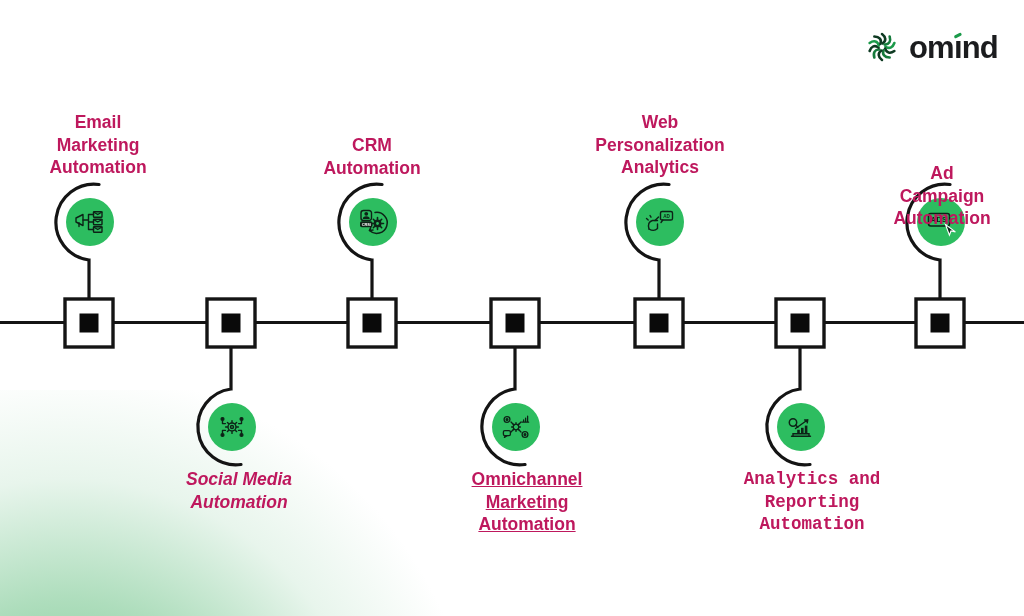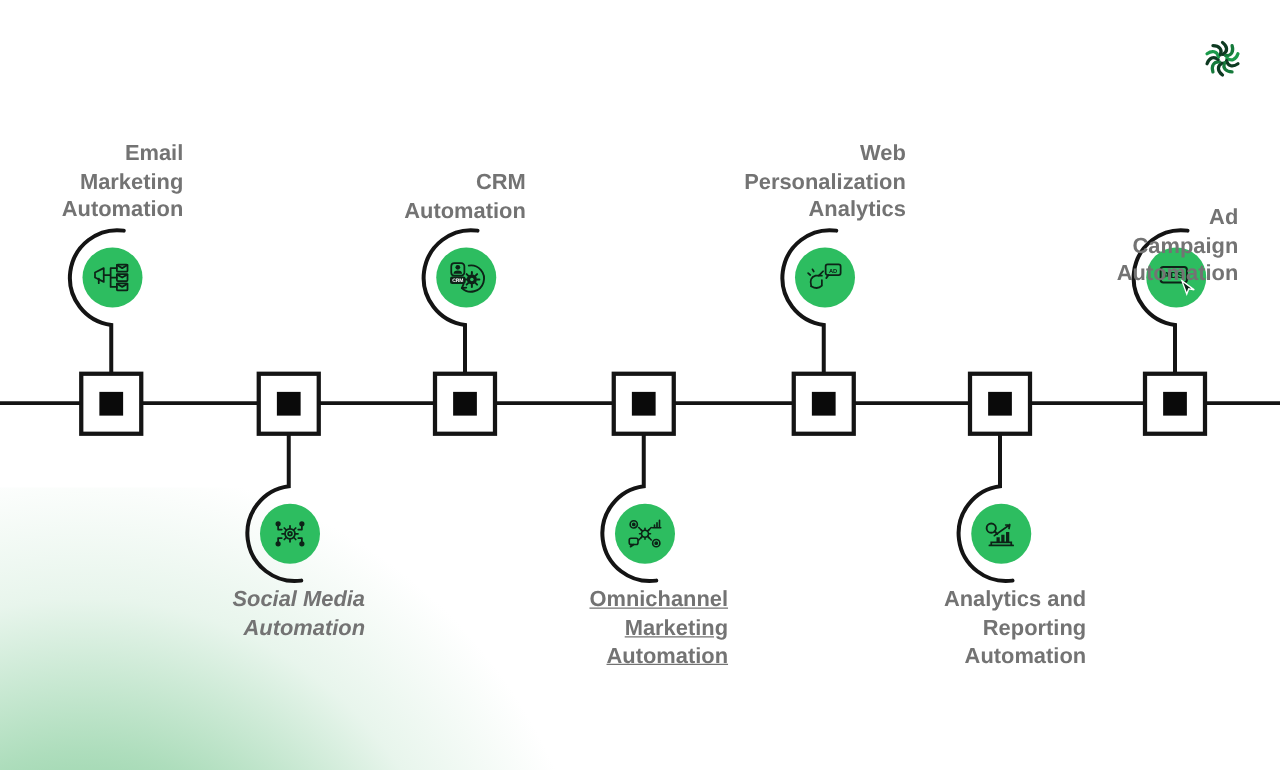--- a/index.html
+++ b/index.html
@@ -13,22 +13,22 @@
     background:radial-gradient(circle at 32% 70%,
       rgba(94,187,122,0.95) 0%,
       rgba(120,199,144,0.60) 30%,
       rgba(178,222,192,0.30) 50%,
       rgba(255,255,255,0) 68%);
     pointer-events:none;
   }
   .graphic{position:absolute;left:0;top:0;}
   .label{
     position:absolute;transform:translateX(-50%);
-    text-align:right;white-space:pre-line;
-    font-weight:700;font-size:17.5px;line-height:22.5px;color:#737373;
+    text-align:center;white-space:pre-line;
+    font-weight:700;font-size:17.5px;line-height:22.5px;color:#be185d;
   }
   .logo{
     position:absolute;top:27px;right:26px;
     display:flex;align-items:center;gap:7px;
   }
   .logo-word{
     font-weight:700;font-size:31px;color:#1b1c1e;letter-spacing:-0.8px;
     display:flex;align-items:baseline;line-height:1;
   }
   .i-col{position:relative;display:inline-block;}
@@ -184,32 +184,40 @@
 <div class="label" style="left:660px; top:111px;">Web
 Personalization
 Analytics</div>
 <div class="label" style="left:942px; top:134px;margin-top:28px;">Ad Campaign
 Automation</div>
 <div class="label" style="left:239px; top:468px;font-style:italic;">Social Media
 Automation</div>
 <div class="label" style="left:527px; top:468px;text-decoration:underline;">Omnichannel
 Marketing
 Automation</div>
-<div class="label" style="left:812px; top:468px;">Analytics and
+<div class="label" style="left:812px; top:468px;font-family:Liberation Mono, monospace;">Analytics and
 Reporting
 Automation</div>
 
 <div class="logo">
   <svg width="40" height="40" viewBox="-20 -20 40 40">
     <g fill="none" stroke-width="2.6" stroke-linecap="round">
       <path d="M0,-13 C4,-10 4.5,-6 0.5,-3.5" stroke="#0e3a22" transform="rotate(0)"></path>
       <path d="M0,-13 C4,-10 4.5,-6 0.5,-3.5" stroke="#157a3b" transform="rotate(36)"></path>
       <path d="M0,-13 C4,-10 4.5,-6 0.5,-3.5" stroke="#1b9a4a" transform="rotate(72)"></path>
       <path d="M0,-13 C4,-10 4.5,-6 0.5,-3.5" stroke="#0e3a22" transform="rotate(108)"></path>
       <path d="M0,-13 C4,-10 4.5,-6 0.5,-3.5" stroke="#157a3b" transform="rotate(144)"></path>
       <path d="M0,-13 C4,-10 4.5,-6 0.5,-3.5" stroke="#0e3a22" transform="rotate(180)"></path>
       <path d="M0,-13 C4,-10 4.5,-6 0.5,-3.5" stroke="#157a3b" transform="rotate(216)"></path>
       <path d="M0,-13 C4,-10 4.5,-6 0.5,-3.5" stroke="#0e3a22" transform="rotate(252)"></path>
       <path d="M0,-13 C4,-10 4.5,-6 0.5,-3.5" stroke="#1b9a4a" transform="rotate(288)"></path>
       <path d="M0,-13 C4,-10 4.5,-6 0.5,-3.5" stroke="#0e3a22" transform="rotate(324)"></path>
     </g>
   </svg>
+  <div class="logo-word">
+    <span>om</span>
+    <span class="i-col">
+      <span class="i-accent"></span>
+      <span>ı</span>
+    </span>
+    <span>nd</span>
+  </div>
 </div>
 
 </body></html>

